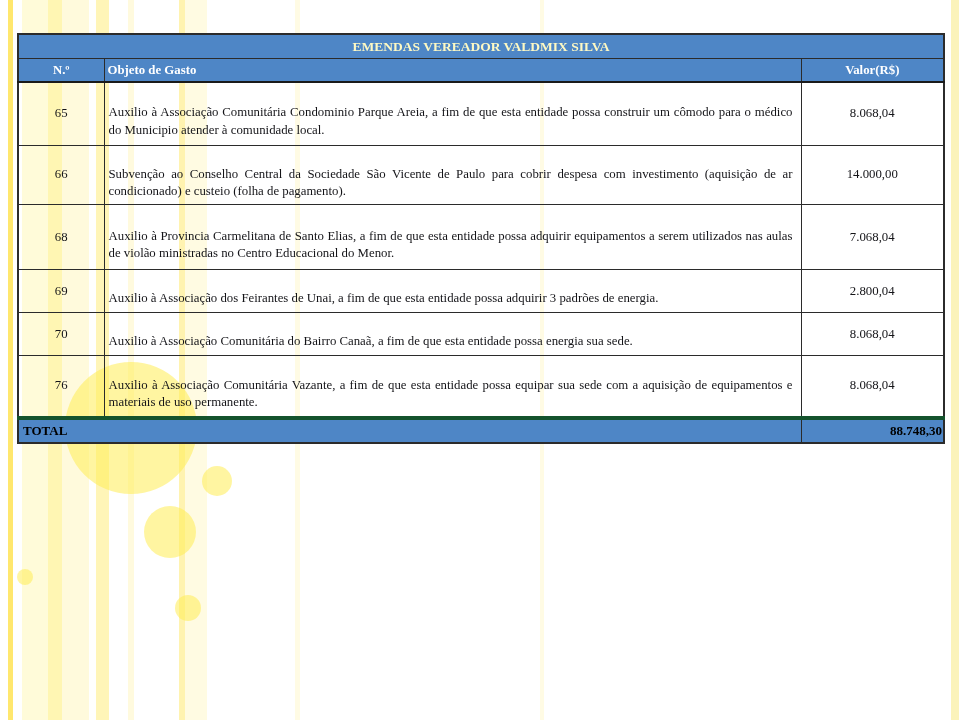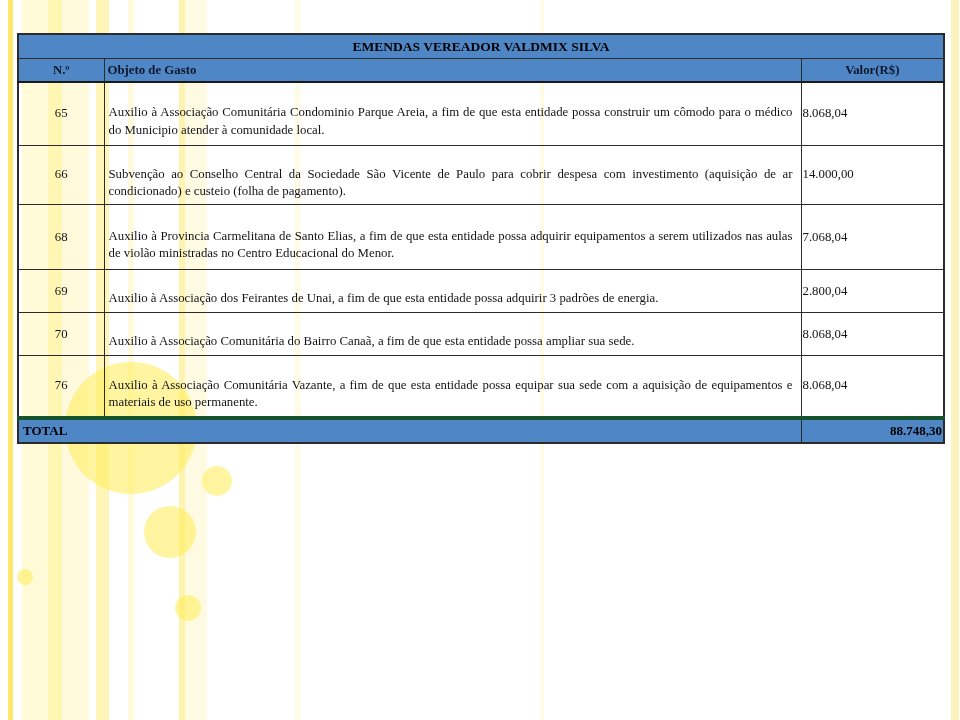--- a/index.html
+++ b/index.html
@@ -30,39 +30,39 @@
   .c5{left:175px;top:595px;width:26px; height:26px;}
   
   table.main{
     position:absolute;left:17px;top:33px;z-index:1;
     width:926px;border-collapse:collapse;table-layout:fixed;
     border:2px solid #2b2b2b;
     color:#141418;
   }
   td,th{border:1px solid #2b2b2b;overflow:hidden;}
   tr.title-row th{
-    background:#4e86c6;color:#000000;font-weight:bold;font-size:13.5px;
+    background:#4e86c6;color:#fef9c3;font-weight:bold;font-size:13.5px;
     text-align:center;height:21px;padding:1px 0;
   }
   tr.header-row th{
-    background:#4e86c6;color:#0f172a;font-weight:bold;font-size:12.8px;
+    background:#4e86c6;color:#ffffff;font-weight:bold;font-size:12.8px;
     height:20px;border-bottom:2px solid #1a1a1a;padding:1px 3px;
   }
   th.h-num{text-align:center;}
   th.h-obj{text-align:left;}
   th.h-val{text-align:center;}
   td.num{
     text-align:center;vertical-align:middle;font-size:12.8px;background:transparent;
   }
   td.obj{
     text-align:justify;vertical-align:middle;font-size:12.8px;line-height:1.35;
     padding:20px 8px 4px 4px;background:transparent;
   }
   td.val{
-    text-align:left;vertical-align:middle;font-size:12.8px;background:transparent;
+    text-align:center;vertical-align:middle;font-size:12.8px;background:transparent;
   }
   tr.total-row td{
     background:#4e86c6;color:#000;font-weight:bold;font-size:13px;height:20px;
     border-top:4px solid #14532d;
   }
   td.total-label{text-align:left;padding:1px 4px;}
   td.total-val{text-align:right;}
 </style>
 </head>
 <body>
@@ -118,21 +118,21 @@
       <td class="obj">Auxilio à Provincia Carmelitana de Santo Elias, a fim de que esta entidade possa adquirir equipamentos a serem utilizados nas aulas de violão ministradas no Centro Educacional do Menor.</td>
       <td class="val">7.068,04</td>
     </tr>
     <tr style="height:43px">
       <td class="num">69</td>
       <td class="obj">Auxilio à Associação dos Feirantes de Unai, a fim de que esta entidade possa adquirir 3 padrões de energia.</td>
       <td class="val">2.800,04</td>
     </tr>
     <tr style="height:43px">
       <td class="num">70</td>
-      <td class="obj">Auxilio à Associação Comunitária do Bairro Canaã, a fim de que esta entidade possa ampliar sua sede.</td>
+      <td class="obj">Auxilio à Associação Comunitária do Bairro Canaã, a fim de que esta entidade possa energia sua sede.</td>
       <td class="val">8.068,04</td>
     </tr>
     <tr style="height:62px">
       <td class="num">76</td>
       <td class="obj">Auxilio à Associação Comunitária Vazante, a fim de que esta entidade possa equipar sua sede com a aquisição de equipamentos e materiais de uso permanente.</td>
       <td class="val">8.068,04</td>
     </tr>
     <tr class="total-row">
       <td class="total-label" colspan="2">TOTAL</td>
       <td class="total-val">88.748,30</td>

